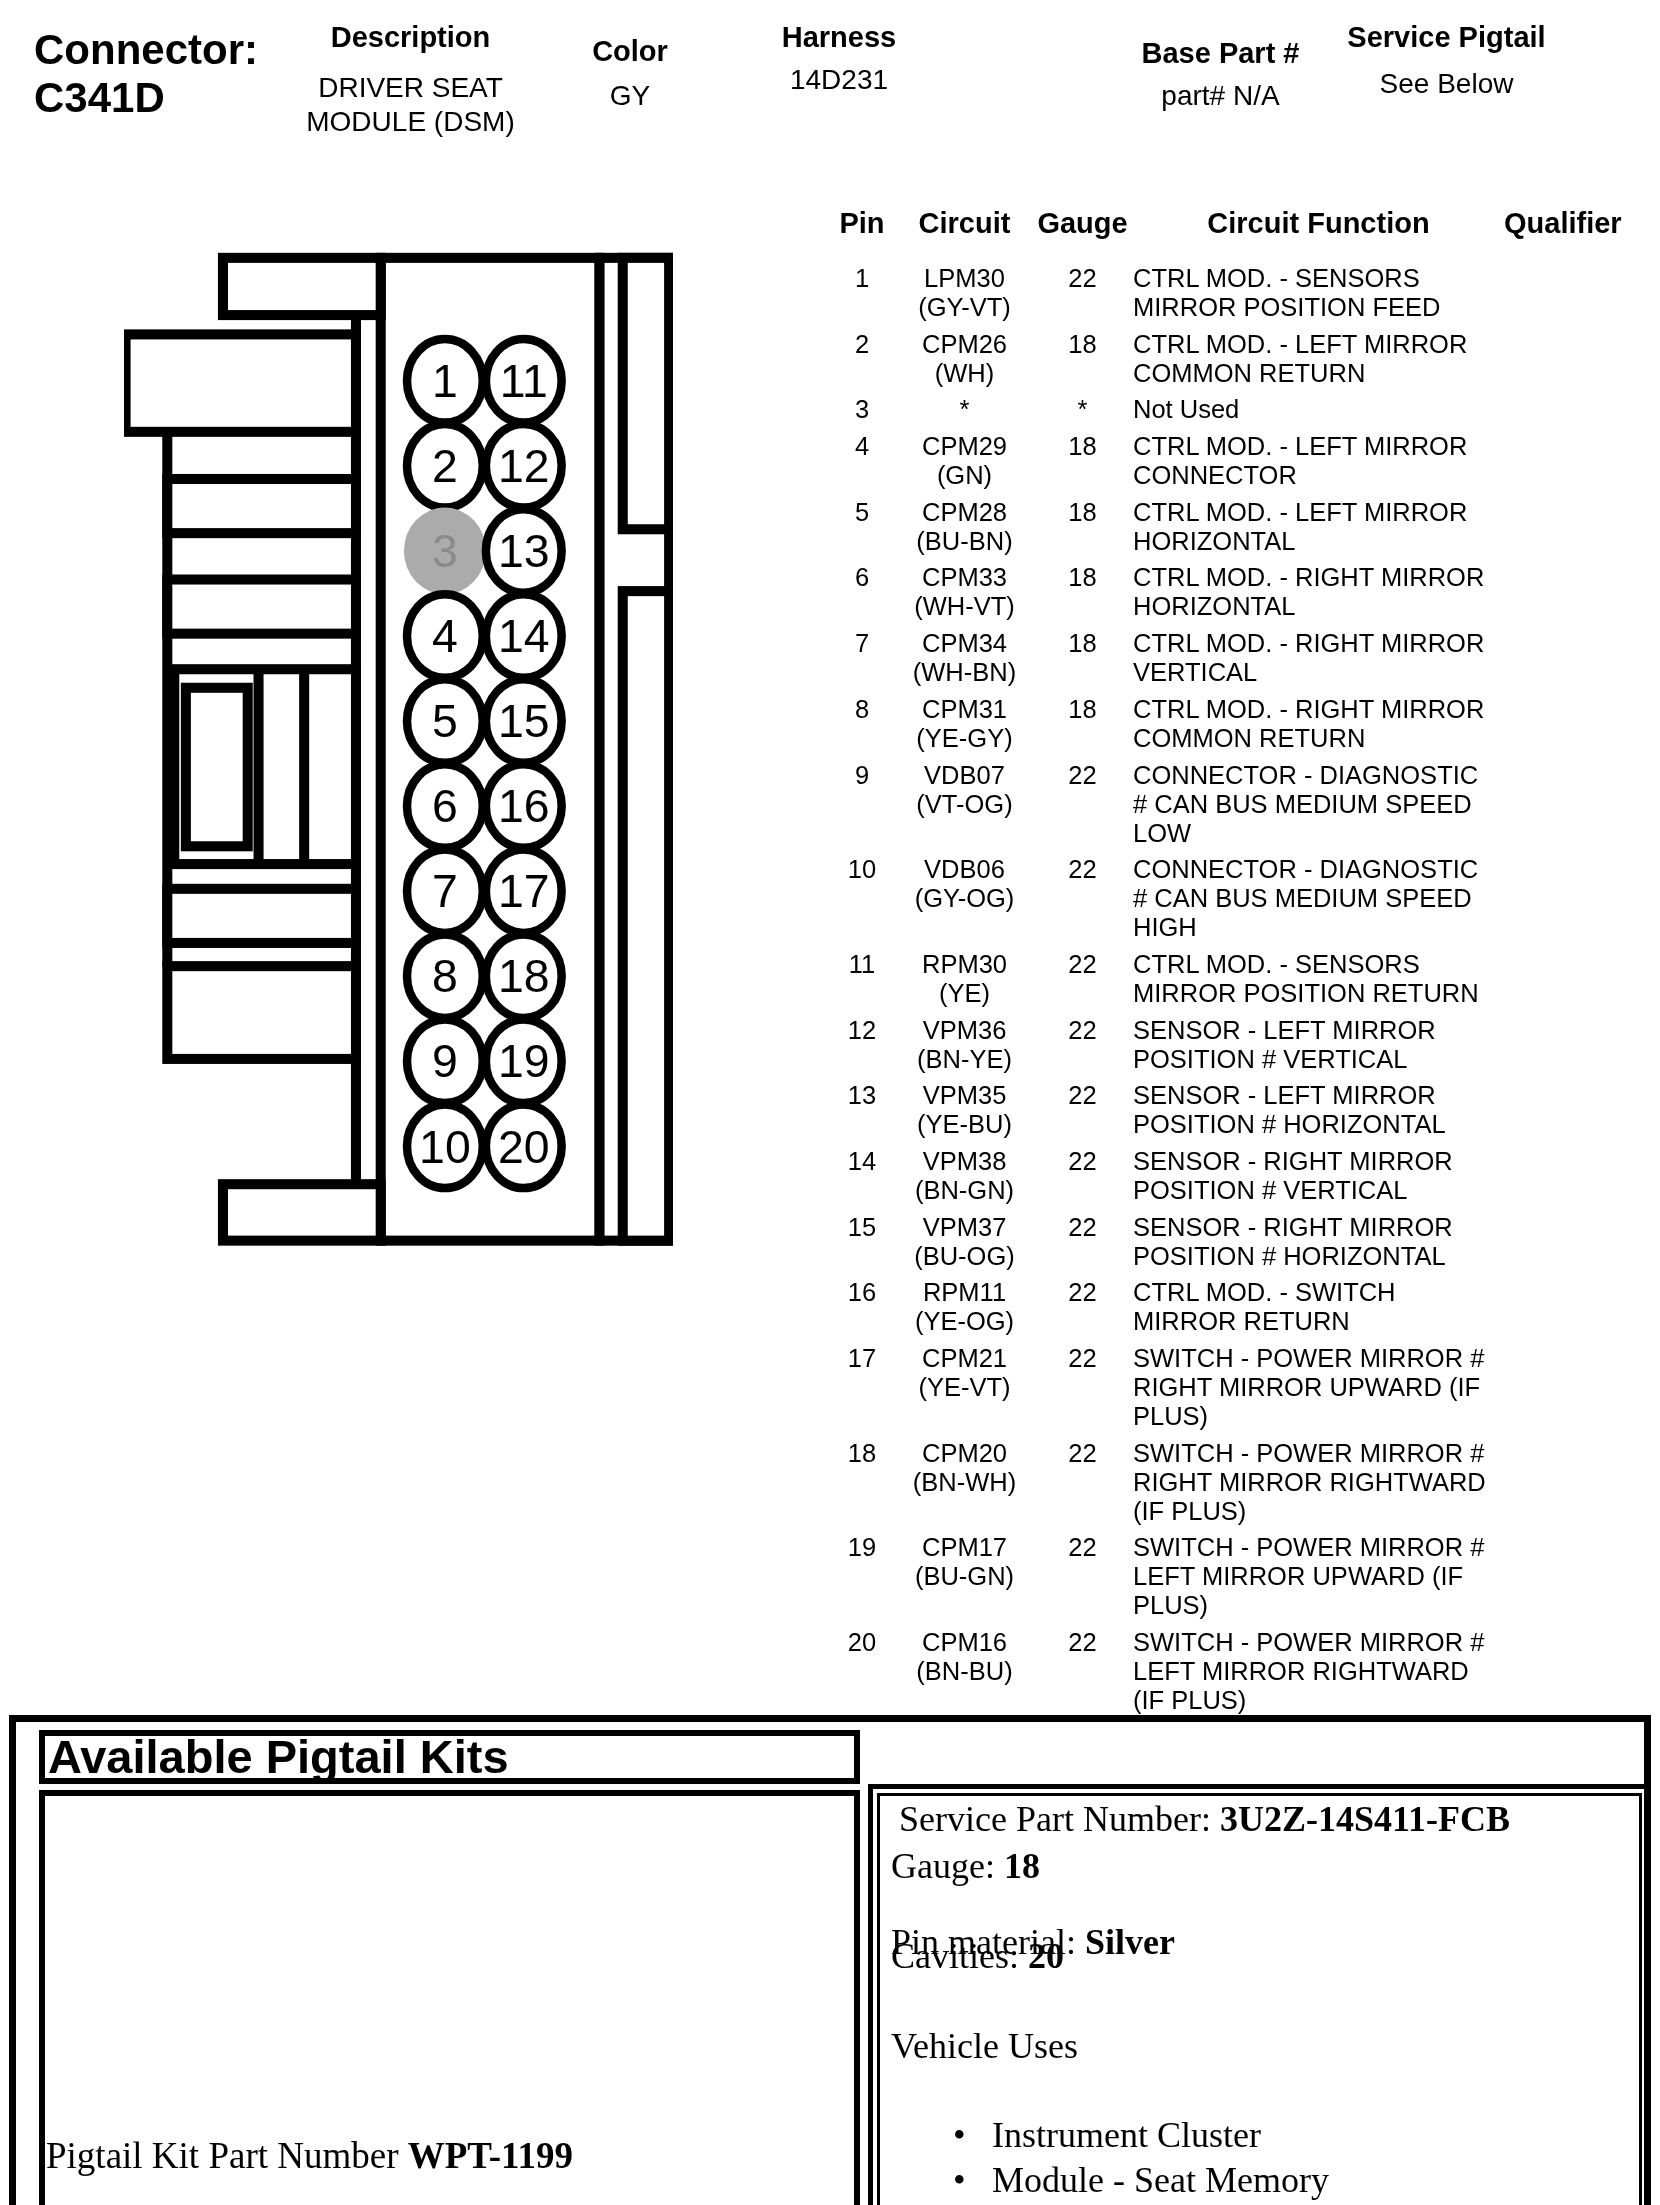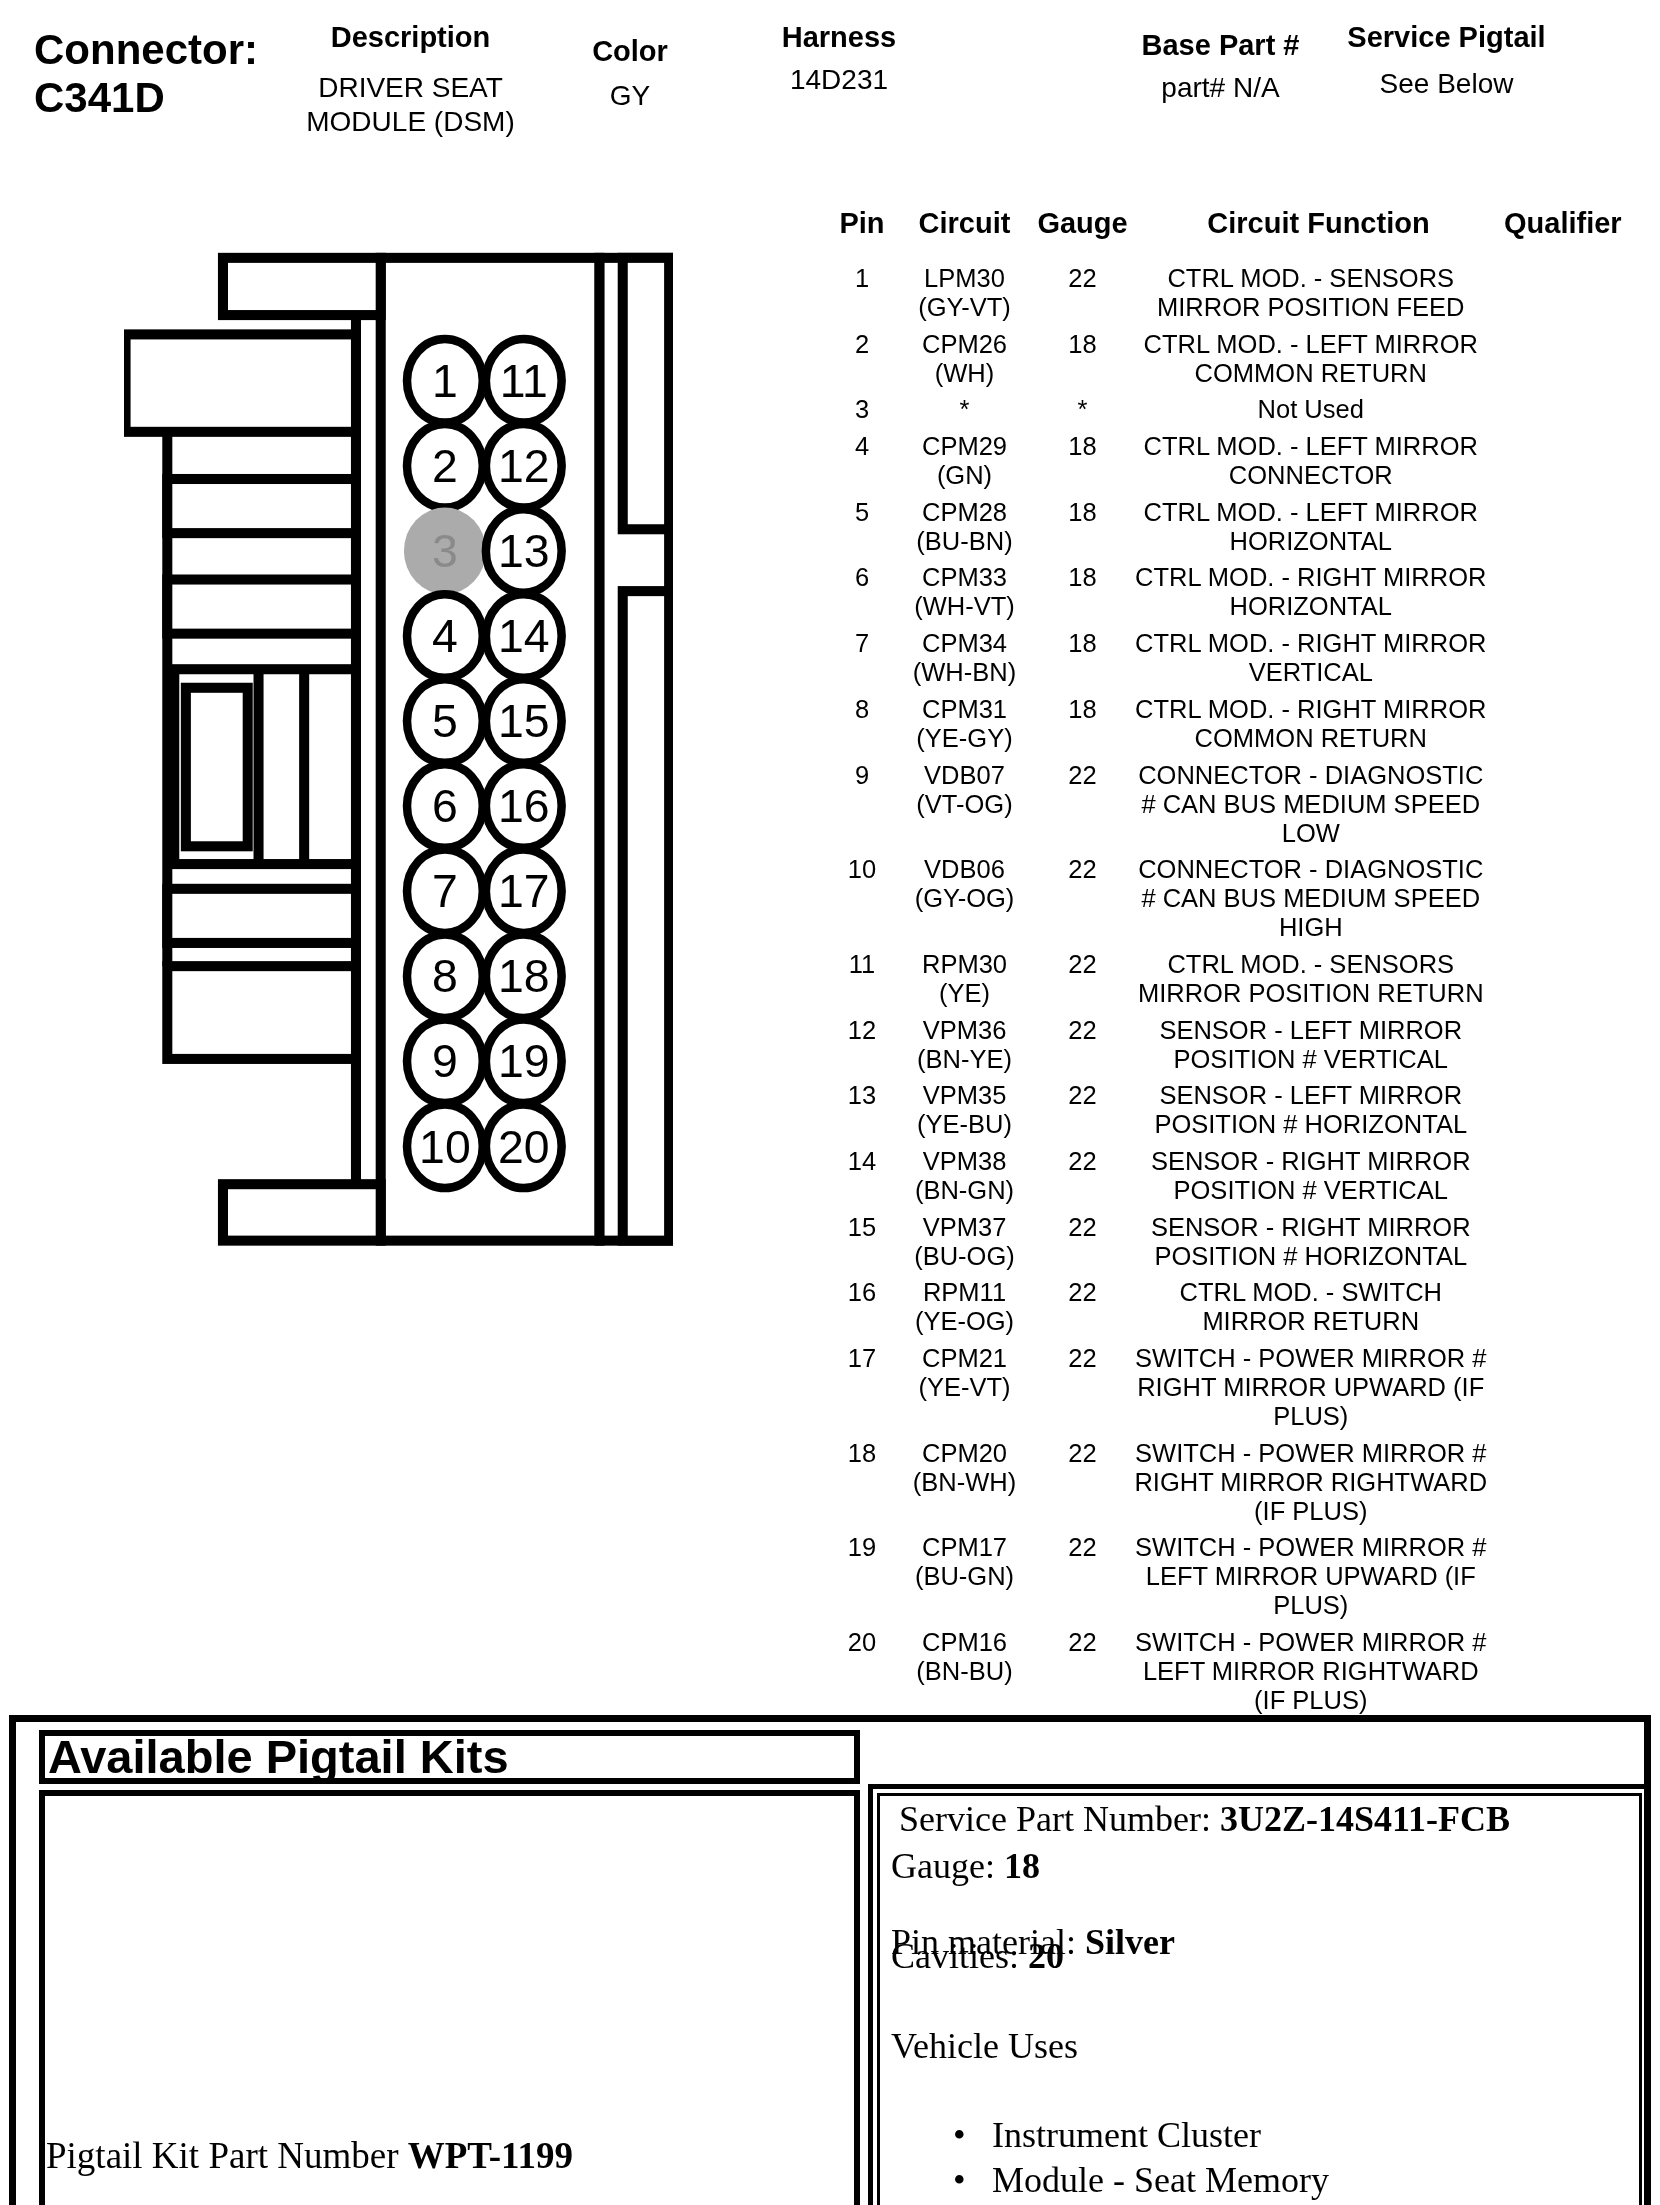--- a/index.html
+++ b/index.html
@@ -16,33 +16,33 @@
   .conn-title{left:34px;top:26px;font-size:42px;font-weight:bold;line-height:48px;}
   .hfield{text-align:center;}
   .hfield .hlabel{font-size:29px;font-weight:bold;line-height:34px;}
   .hfield .hval{font-size:28px;line-height:34px;}
   .f-desc{left:279px;top:20px;width:263px;}
   .f-desc .hval{margin-top:17px;}
   .f-color{left:568px;top:34px;width:124px;}
   .f-color .hval{margin-top:10.8px;}
   .f-harness{left:754px;top:20px;width:170px;}
   .f-harness .hval{margin-top:9.3px;}
-  .f-base{left:1120px;top:28px;width:201px;}
+  .f-base{left:1120px;top:36px;width:201px;}
   .f-base .hval{margin-top:9.3px;}
   .f-pigtail{left:1338px;top:20px;width:217px;}
   .f-pigtail .hval{margin-top:13px;}
 
   
   .pin-table{left:827px;top:207px;width:796px;}
   .pt-grid{display:grid;grid-template-columns:70px 135px 101px 371px 116px;}
   .pt-head{font-weight:bold;font-size:29px;line-height:32px;margin-bottom:25px;}
   .pt-head > div{text-align:center;}
   .pin-row{margin-bottom:7.7px;font-size:25.5px;line-height:29px;}
   .c-pin,.c-circ,.c-gauge{text-align:center;}
-  .c-func{text-align:center;padding-right:15.5px;}
+  .c-func{text-align:left;padding-right:15.5px;}
   .c-qual{text-align:center;}
 
   
   .bottom-outer{left:9.3px;top:1715px;width:1642px;height:490px;border:7.7px solid #000;border-bottom:none;box-sizing:border-box;}
   .apk-box{left:39px;top:1730px;width:821px;height:54px;border:6.2px solid #000;box-sizing:border-box;}
   .apk-title{left:48px;top:1734px;font-family:Liberation Sans, sans-serif;font-weight:bold;font-size:47px;line-height:45px;}
   .left-content{left:39px;top:1790px;width:821px;height:415px;border:6.2px solid #000;border-bottom:none;box-sizing:border-box;}
   .kit-line{left:46px;top:2134px;font-family:"Liberation Serif",serif;font-size:37px;}
   .kit-line b{font-weight:bold;}
   .right-box{left:868px;top:1784px;width:783px;height:421px;border:5.4px solid #000;border-bottom:none;box-sizing:border-box;}

